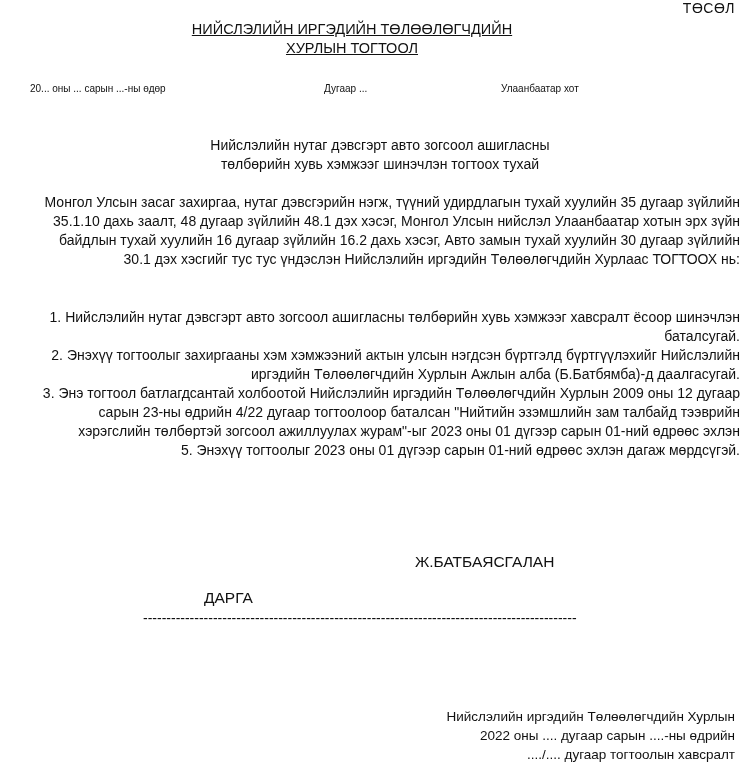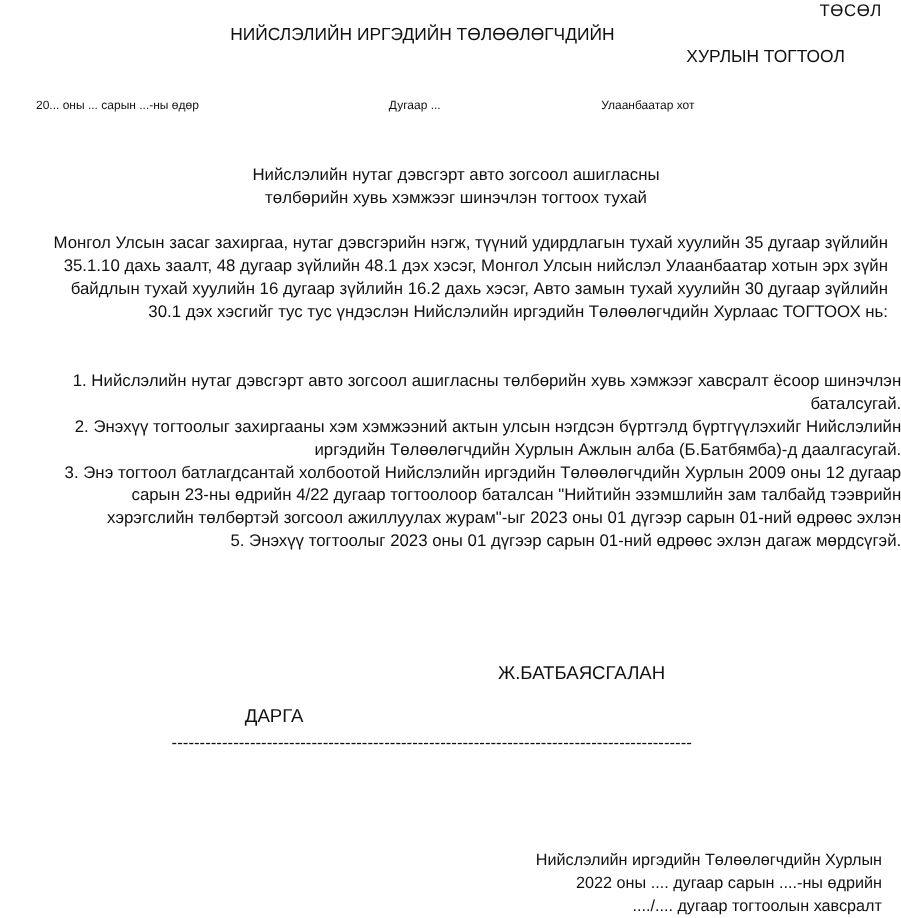--- a/index.html
+++ b/index.html
@@ -2,23 +2,23 @@
 <html><head>
 <meta charset="utf-8">
 <style>
   html, body { margin: 0; padding: 0; background: #ffffff; }
   body {
     width: 751px; height: 765px; position: relative; overflow: hidden;
     font-family: "Liberation Sans", sans-serif; color: #111111; font-size: 14px;
   }
   .abs { position: absolute; white-space: nowrap; }
   .draft { right: 16px; top: 0px; font-size: 14px; letter-spacing: 0.5px; text-align: center; }
-  .hdr { left: 0; width: 704px; text-align: center; font-size: 14.5px; }
+  .hdr { left: 0; width: 704px; text-align: center; font-size: 14.5px; text-decoration: underline; }
   .hdr1 { top: 21px; }
-  .hdr2 { top: 40px; text-align: right; }
+  .hdr2 { top: 40px; }
   .meta { top: 83px; font-size: 10px; }
   .subj { left: 0; width: 760px; text-align: center; font-size: 14px; }
   .subj1 { top: 137px; }
   .subj2 { top: 156px; }
   .para { left: 30px; width: 710px; white-space: normal; font-size: 14px; line-height: 19px; }
   .line { display: block; white-space: nowrap; text-align: right; }
   .sig { top: 553px; font-size: 15.5px; }
   .dashes { left: 143px; top: 610px; font-size: 14px; letter-spacing: 0; }
   .annex { right: 16px; text-align: right; font-size: 13.5px; line-height: 19px; top: 707px; }
 </style>
@@ -37,21 +37,21 @@
 <div class="abs subj subj1">Нийслэлийн нутаг дэвсгэрт авто зогсоол ашигласны</div>
 <div class="abs subj subj2">төлбөрийн хувь хэмжээг шинэчлэн тогтоох тухай</div>
 
 <div class="abs para" style="top:193px;">
   <span class="line">Монгол Улсын засаг захиргаа, нутаг дэвсгэрийн нэгж, түүний удирдлагын тухай хуулийн 35 дугаар зүйлийн</span>
   <span class="line">35.1.10 дахь заалт, 48 дугаар зүйлийн 48.1 дэх хэсэг, Монгол Улсын нийслэл Улаанбаатар хотын эрх зүйн</span>
   <span class="line">байдлын тухай хуулийн 16 дугаар зүйлийн 16.2 дахь хэсэг, Авто замын тухай хуулийн 30 дугаар зүйлийн</span>
   <span class="line">30.1  дэх хэсгийг тус тус үндэслэн Нийслэлийн иргэдийн Төлөөлөгчдийн Хурлаас ТОГТООХ нь:</span>
 </div>
 
-<div class="abs para" style="top:308px;margin-left:11px;">
+<div class="abs para" style="top:308px;">
   <div>
     <span class="line">1. Нийслэлийн нутаг дэвсгэрт авто зогсоол ашигласны төлбөрийн хувь хэмжээг хавсралт ёсоор шинэчлэн</span>
     <span class="line">баталсугай.</span>
   </div>
   <div>
     <span class="line">2. Энэхүү тогтоолыг захиргааны хэм хэмжээний актын улсын нэгдсэн бүртгэлд бүртгүүлэхийг Нийслэлийн</span>
     <span class="line">иргэдийн Төлөөлөгчдийн Хурлын Ажлын алба (Б.Батбямба)-д даалгасугай.</span>
   </div>
   <div>
     <span class="line">3. Энэ тогтоол батлагдсантай холбоотой Нийслэлийн иргэдийн Төлөөлөгчдийн Хурлын 2009 оны 12 дугаар</span>

